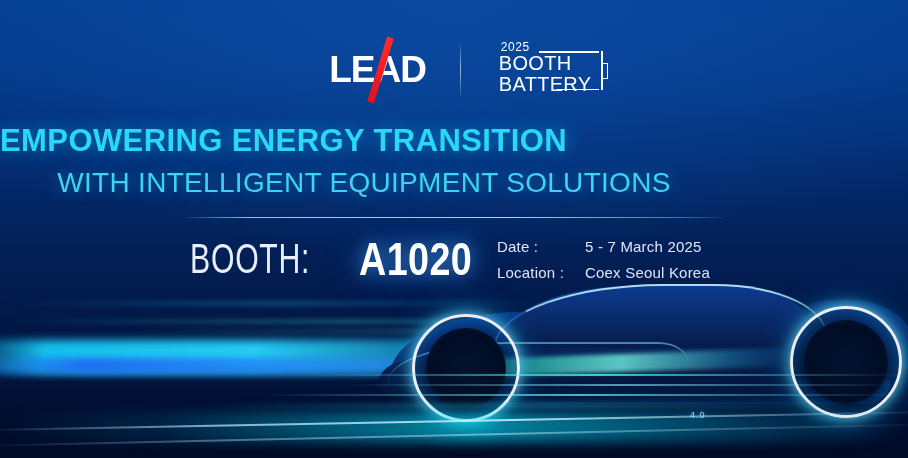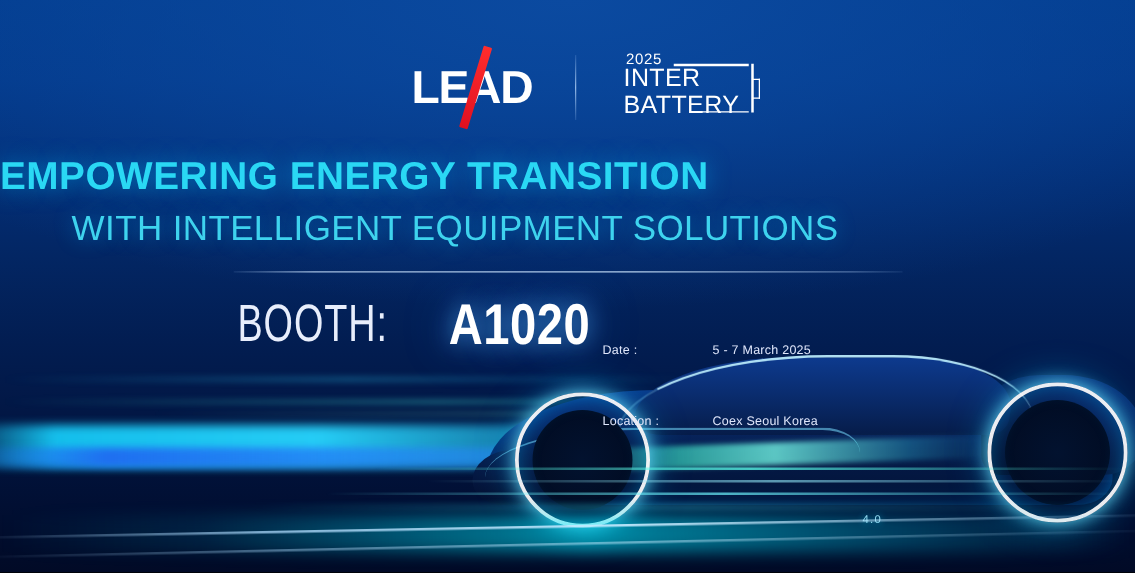--- a/index.html
+++ b/index.html
@@ -161,24 +161,24 @@
     font-size:42px;font-weight:300;color:#e8eefc;letter-spacing:1px;
     transform:scaleX(.72);transform-origin:left center;
     font-family:"Liberation Sans Narrow","Liberation Sans",sans-serif;
   }
   .booth-value{
     font-size:46px;font-weight:bold;color:#ffffff;letter-spacing:.5px;
     transform:scaleX(.82);transform-origin:left center;
     text-shadow:0 0 22px rgba(90,180,255,.75), 0 0 46px rgba(40,140,255,.45);
   }
 
-  .info{position:absolute;left:482px;top:238px;font-size:10px;color:#dfe6fb;}
+  .info{position:absolute;left:497px;top:238px;font-size:15px;color:#dfe6fb;}
   .info-row{display:flex;align-items:baseline;margin-bottom:9px;}
   .info-key{width:88px;letter-spacing:.2px;}
-  .info-val{letter-spacing:.2px;margin-top:37px;}
+  .info-val{letter-spacing:.2px;}
 </style>
 </head>
 <body>
 
 <div id="banner">
 
   <div class="scene">
 
     <div class="streak soft" style="left:0px;top:40px;width:560px;height:3px;background:linear-gradient(90deg,rgba(0,200,255,0),rgba(40,190,230,.45),rgba(0,200,255,0));"></div>
     <div class="streak soft" style="left:0px;top:58px;width:700px;height:3px;background:linear-gradient(90deg,rgba(0,220,200,0),rgba(60,220,210,.5),rgba(0,220,200,0));"></div>
@@ -222,21 +222,21 @@
 
     <div class="lead-logo">
       <span class="lead-text">LEAD</span>
       <span class="lead-slash"></span>
     </div>
 
     <div class="logo-divider"></div>
 
     <div class="ib-logo">
       <span class="ib-year">2025</span>
-      <span class="ib-inter">INTER</span>
+      <span class="ib-inter">BOOTH</span>
       <span class="ib-batt">BATTERY</span>
       <span class="ib-l1"></span>
       <span class="ib-r"></span>
       <span class="ib-l2"></span>
       <span class="ib-tab"></span>
     </div>
   </div>
 
   <div class="headline">EMPOWERING ENERGY TRANSITION</div>
   <div class="subheadline">WITH INTELLIGENT EQUIPMENT SOLUTIONS</div>

